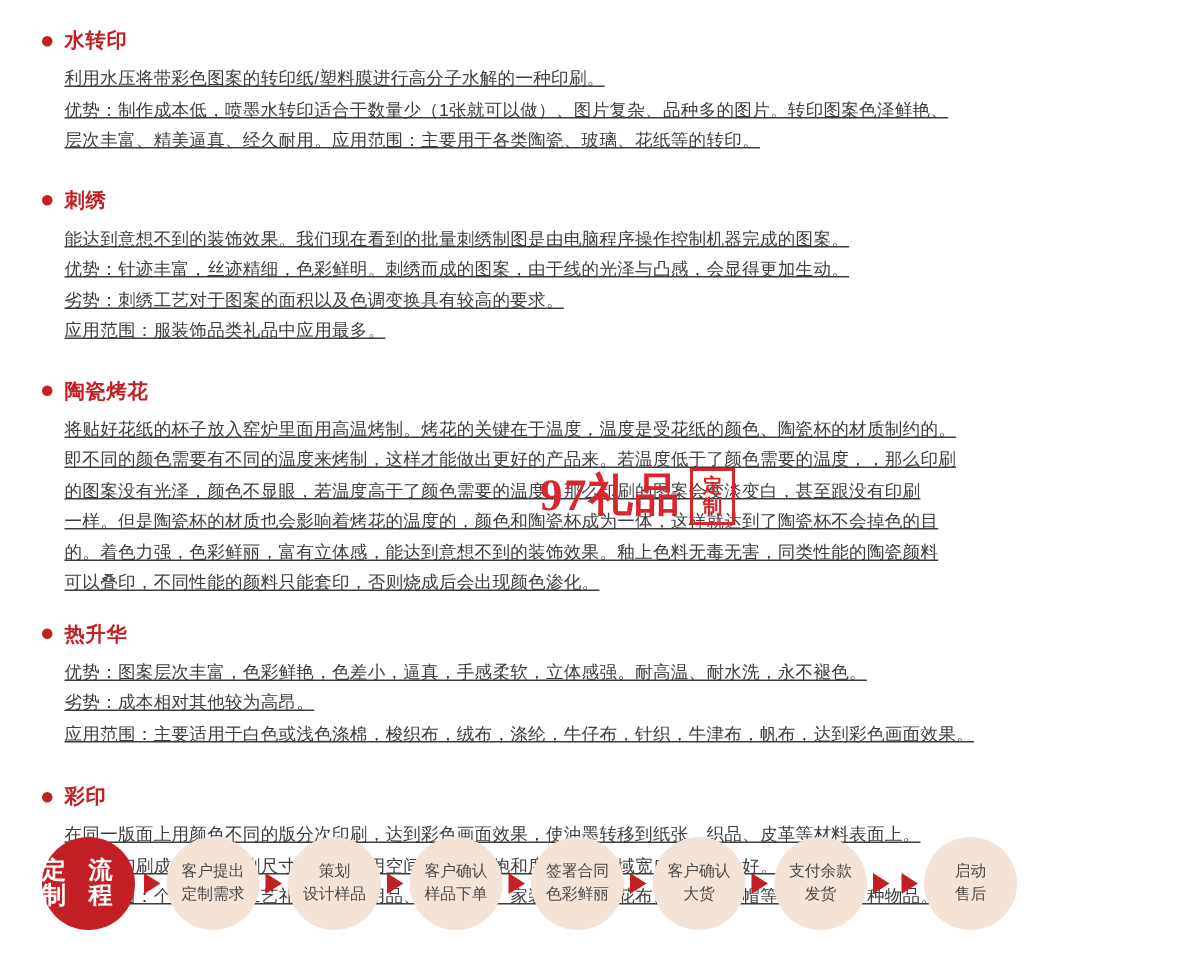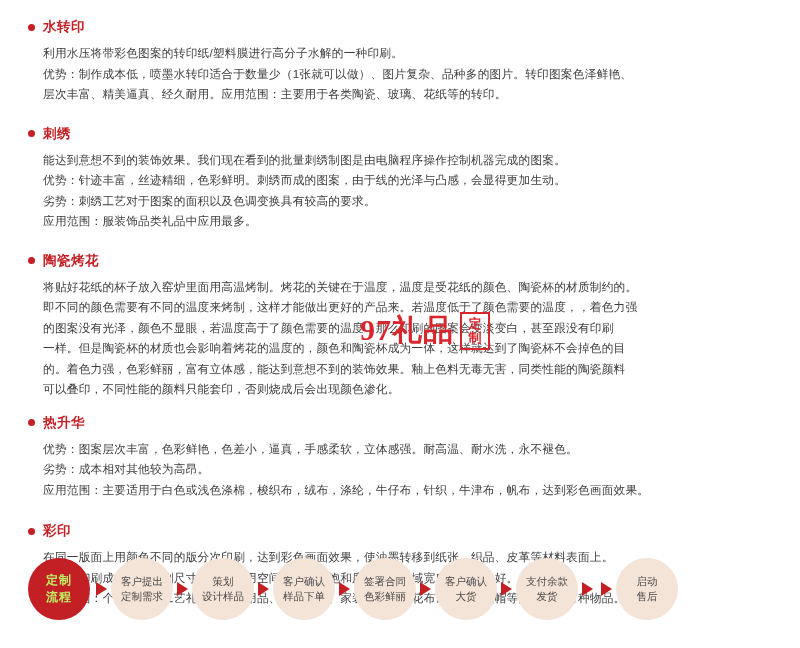--- a/index.html
+++ b/index.html
@@ -46,20 +46,21 @@
   }
   .body-text {
     margin-left: 15px;
     font-size: 11.7px;
     line-height: 20.5px;
     color: #3d3d3d;
     letter-spacing: 0.2px;
   }
   .body-text p {
     margin: 0;
+    text-decoration: underline;
   }
   #sec-shuizhuanyin { margin-top: 18px; }
   #sec-cixiu { margin-top: 20px; }
   #sec-taociguohua { margin-top: 20px; }
   #sec-reshenghua { margin-top: 14px; }
   #sec-caiyin { margin-top: 22px; }
 
   
   .watermark {
     position: absolute;
@@ -95,25 +96,25 @@
     left: 28px;
     top: 540px;
     display: flex;
     align-items: center;
   }
   .flow-badge {
     width: 62px;
     height: 62px;
     border-radius: 50%;
     background: #c32026;
-    color: #bef264;
-    font-size: 12px;
-    font-weight: bold;
-    display: flex;
-    flex-direction: column;
+    color: #ffffff;
+    font-size: 16px;
+    font-weight: bold;
+    display: flex;
+    flex-direction: row;
     align-items: center;
     justify-content: center;
     line-height: 17px;
     flex: 0 0 auto;
     letter-spacing: 1px;
   }
   .flow-item {
     width: 62px;
     height: 62px;
     border-radius: 50%;
@@ -169,21 +170,21 @@
     </div>
   </div>
 
   <div class="section" id="sec-taociguohua">
     <div class="sec-head">
       <span class="bullet"></span>
       <span class="sec-title">陶瓷烤花</span>
     </div>
     <div class="body-text">
       <p>将贴好花纸的杯子放入窑炉里面用高温烤制。烤花的关键在于温度，温度是受花纸的颜色、陶瓷杯的材质制约的。</p>
-      <p>即不同的颜色需要有不同的温度来烤制，这样才能做出更好的产品来。若温度低于了颜色需要的温度，，着色力强</p>
+      <p>即不同的颜色需要有不同的温度来烤制，这样才能做出更好的产品来。若温度低于了颜色需要的温度，，那么印刷</p>
       <p>的图案没有光泽，颜色不显眼，若温度高于了颜色需要的温度，那么印刷的图案会变淡变白，甚至跟没有印刷</p>
       <p>一样。但是陶瓷杯的材质也会影响着烤花的温度的，颜色和陶瓷杯成为一体，这样就达到了陶瓷杯不会掉色的目</p>
       <p>的。着色力强，色彩鲜丽，富有立体感，能达到意想不到的装饰效果。釉上色料无毒无害，同类性能的陶瓷颜料</p>
       <p>可以叠印，不同性能的颜料只能套印，否则烧成后会出现颜色渗化。</p>
     </div>
   </div>
 
   <div class="section" id="sec-reshenghua">
     <div class="sec-head">
       <span class="bullet"></span>

